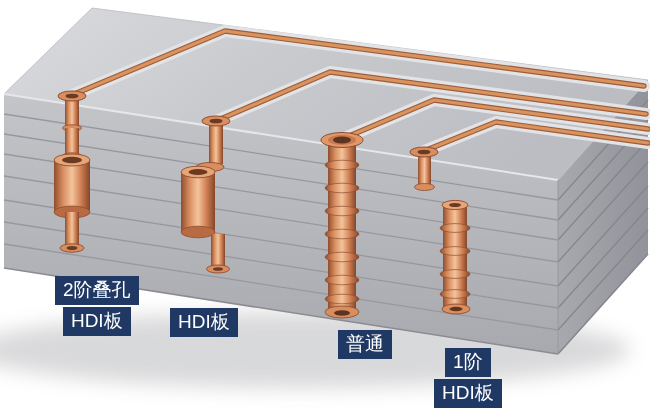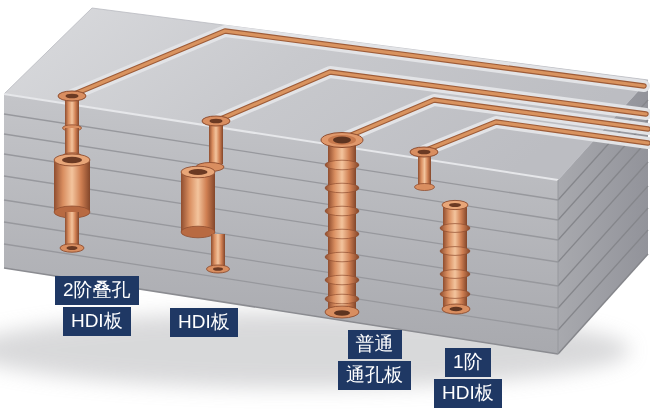--- a/index.html
+++ b/index.html
@@ -183,20 +183,19 @@
 
   <div class="label label-1">
     <span>2阶叠孔</span>
     <span>HDI板</span>
   </div>
   <div class="label label-2">
     <span>HDI板</span>
   </div>
   <div class="label label-3">
     <span>普通</span>
-    <span>通孔板</span>
   </div>
   <div class="label label-4">
     <span>1阶</span>
     <span>HDI板</span>
   </div>
 
 </div>
 
 </body></html>

